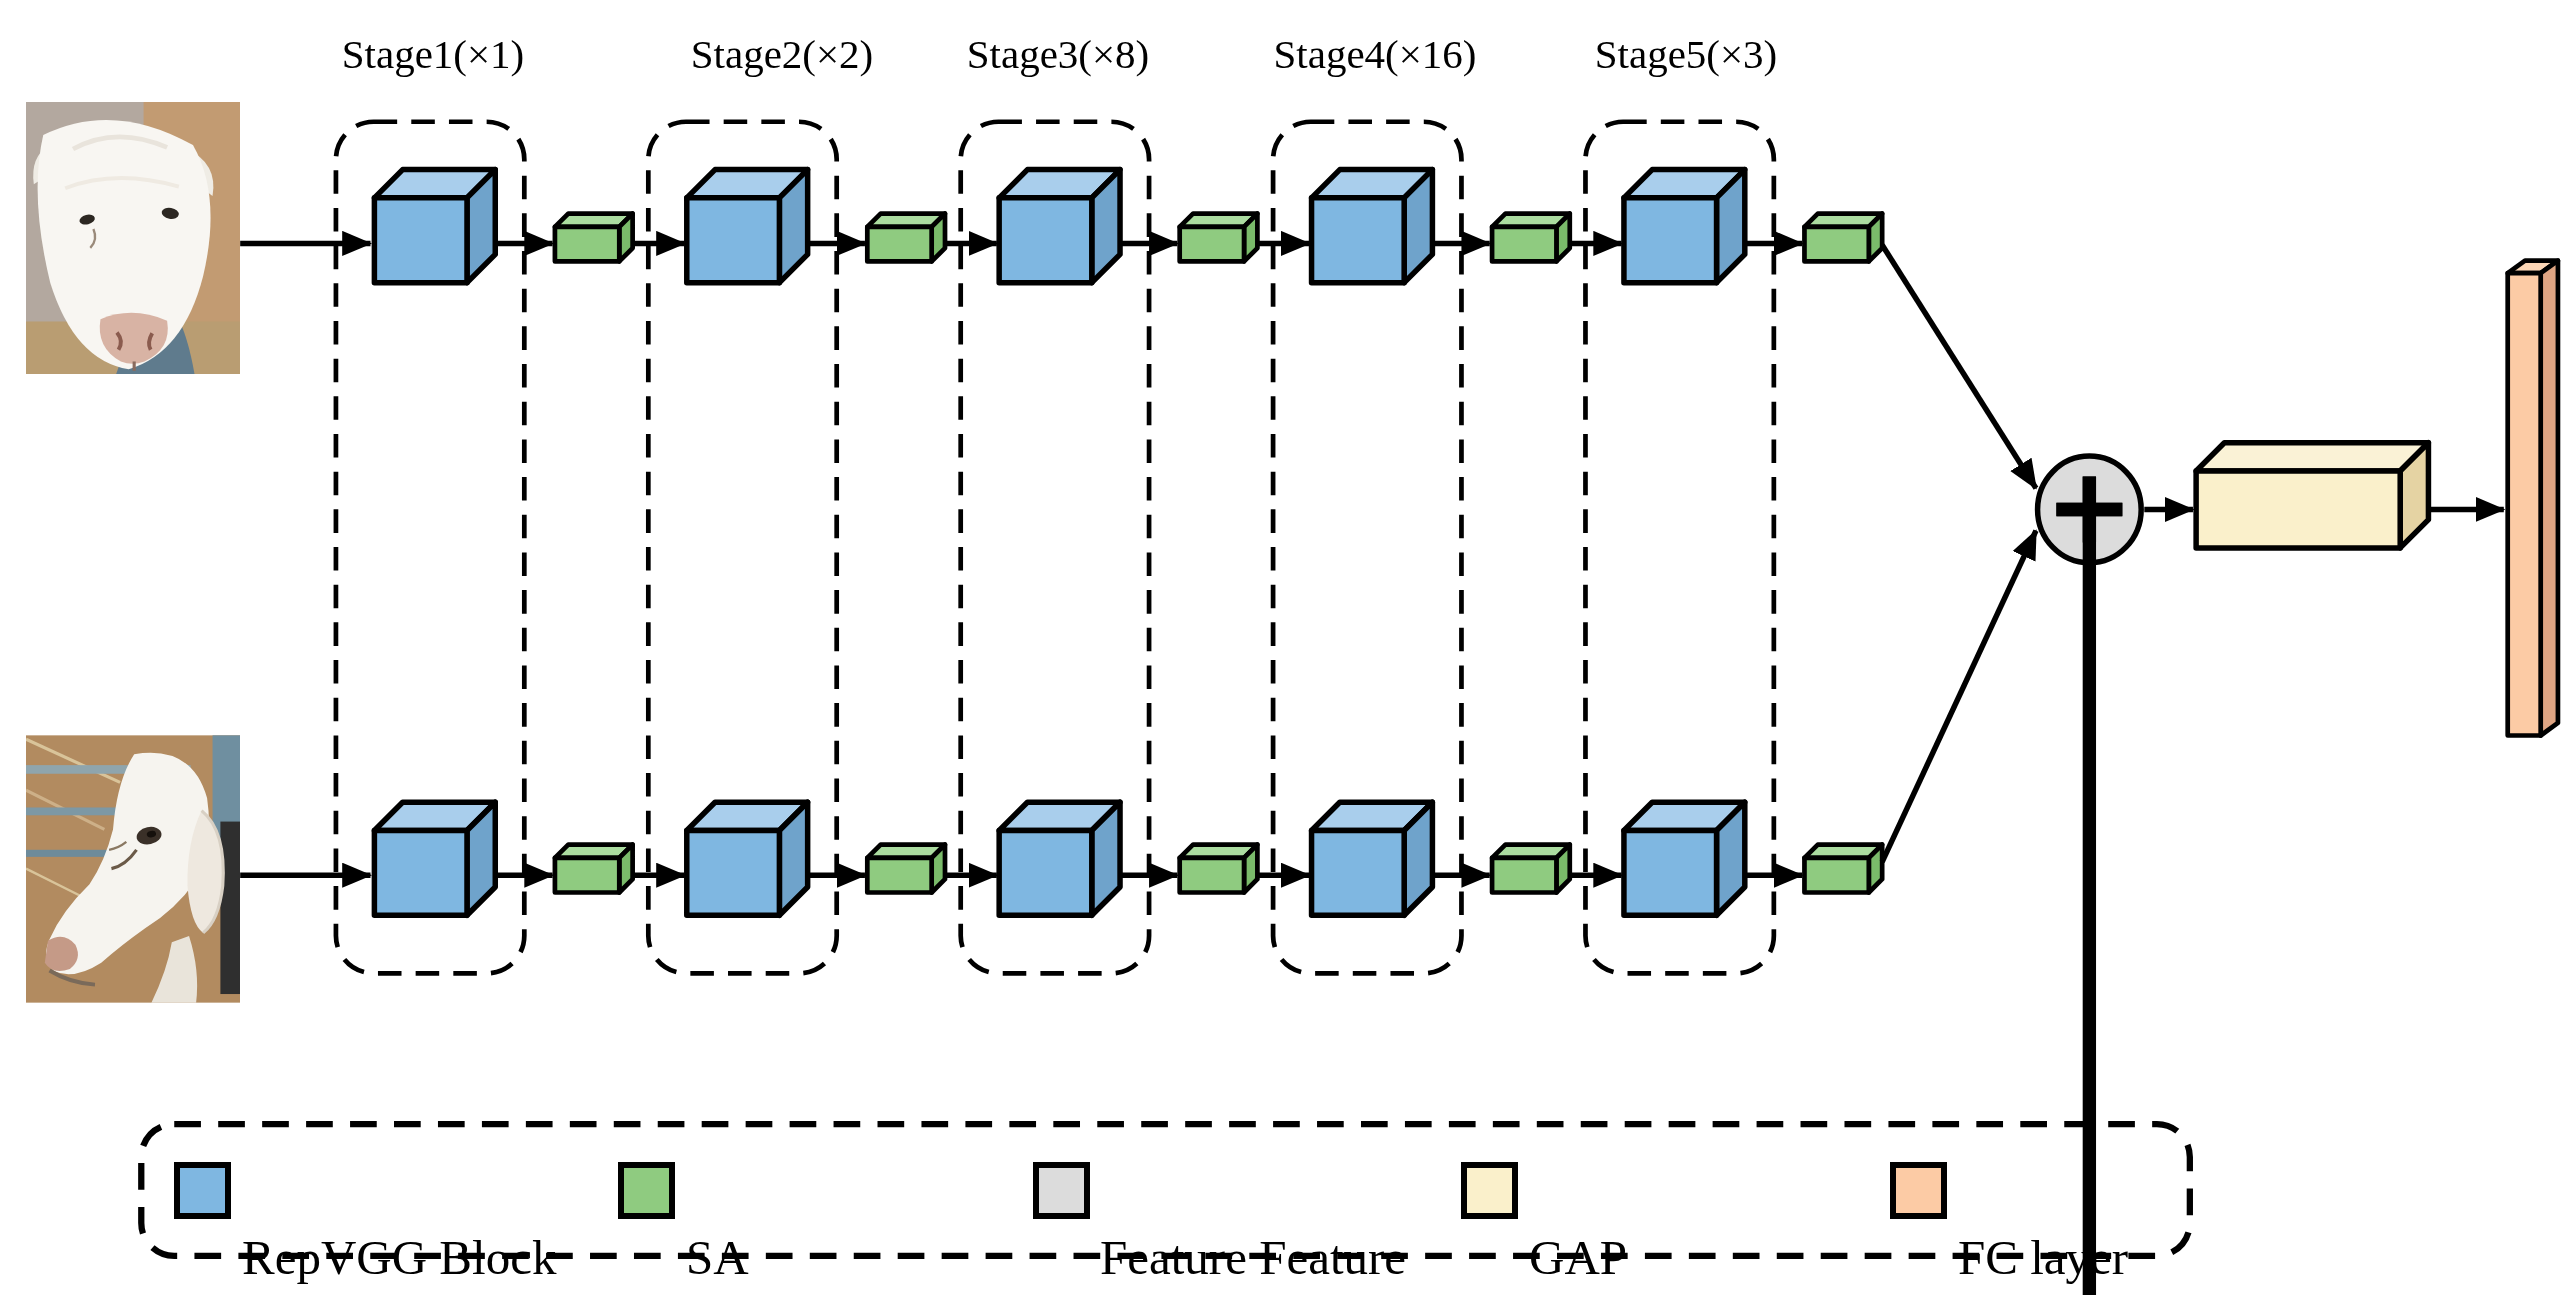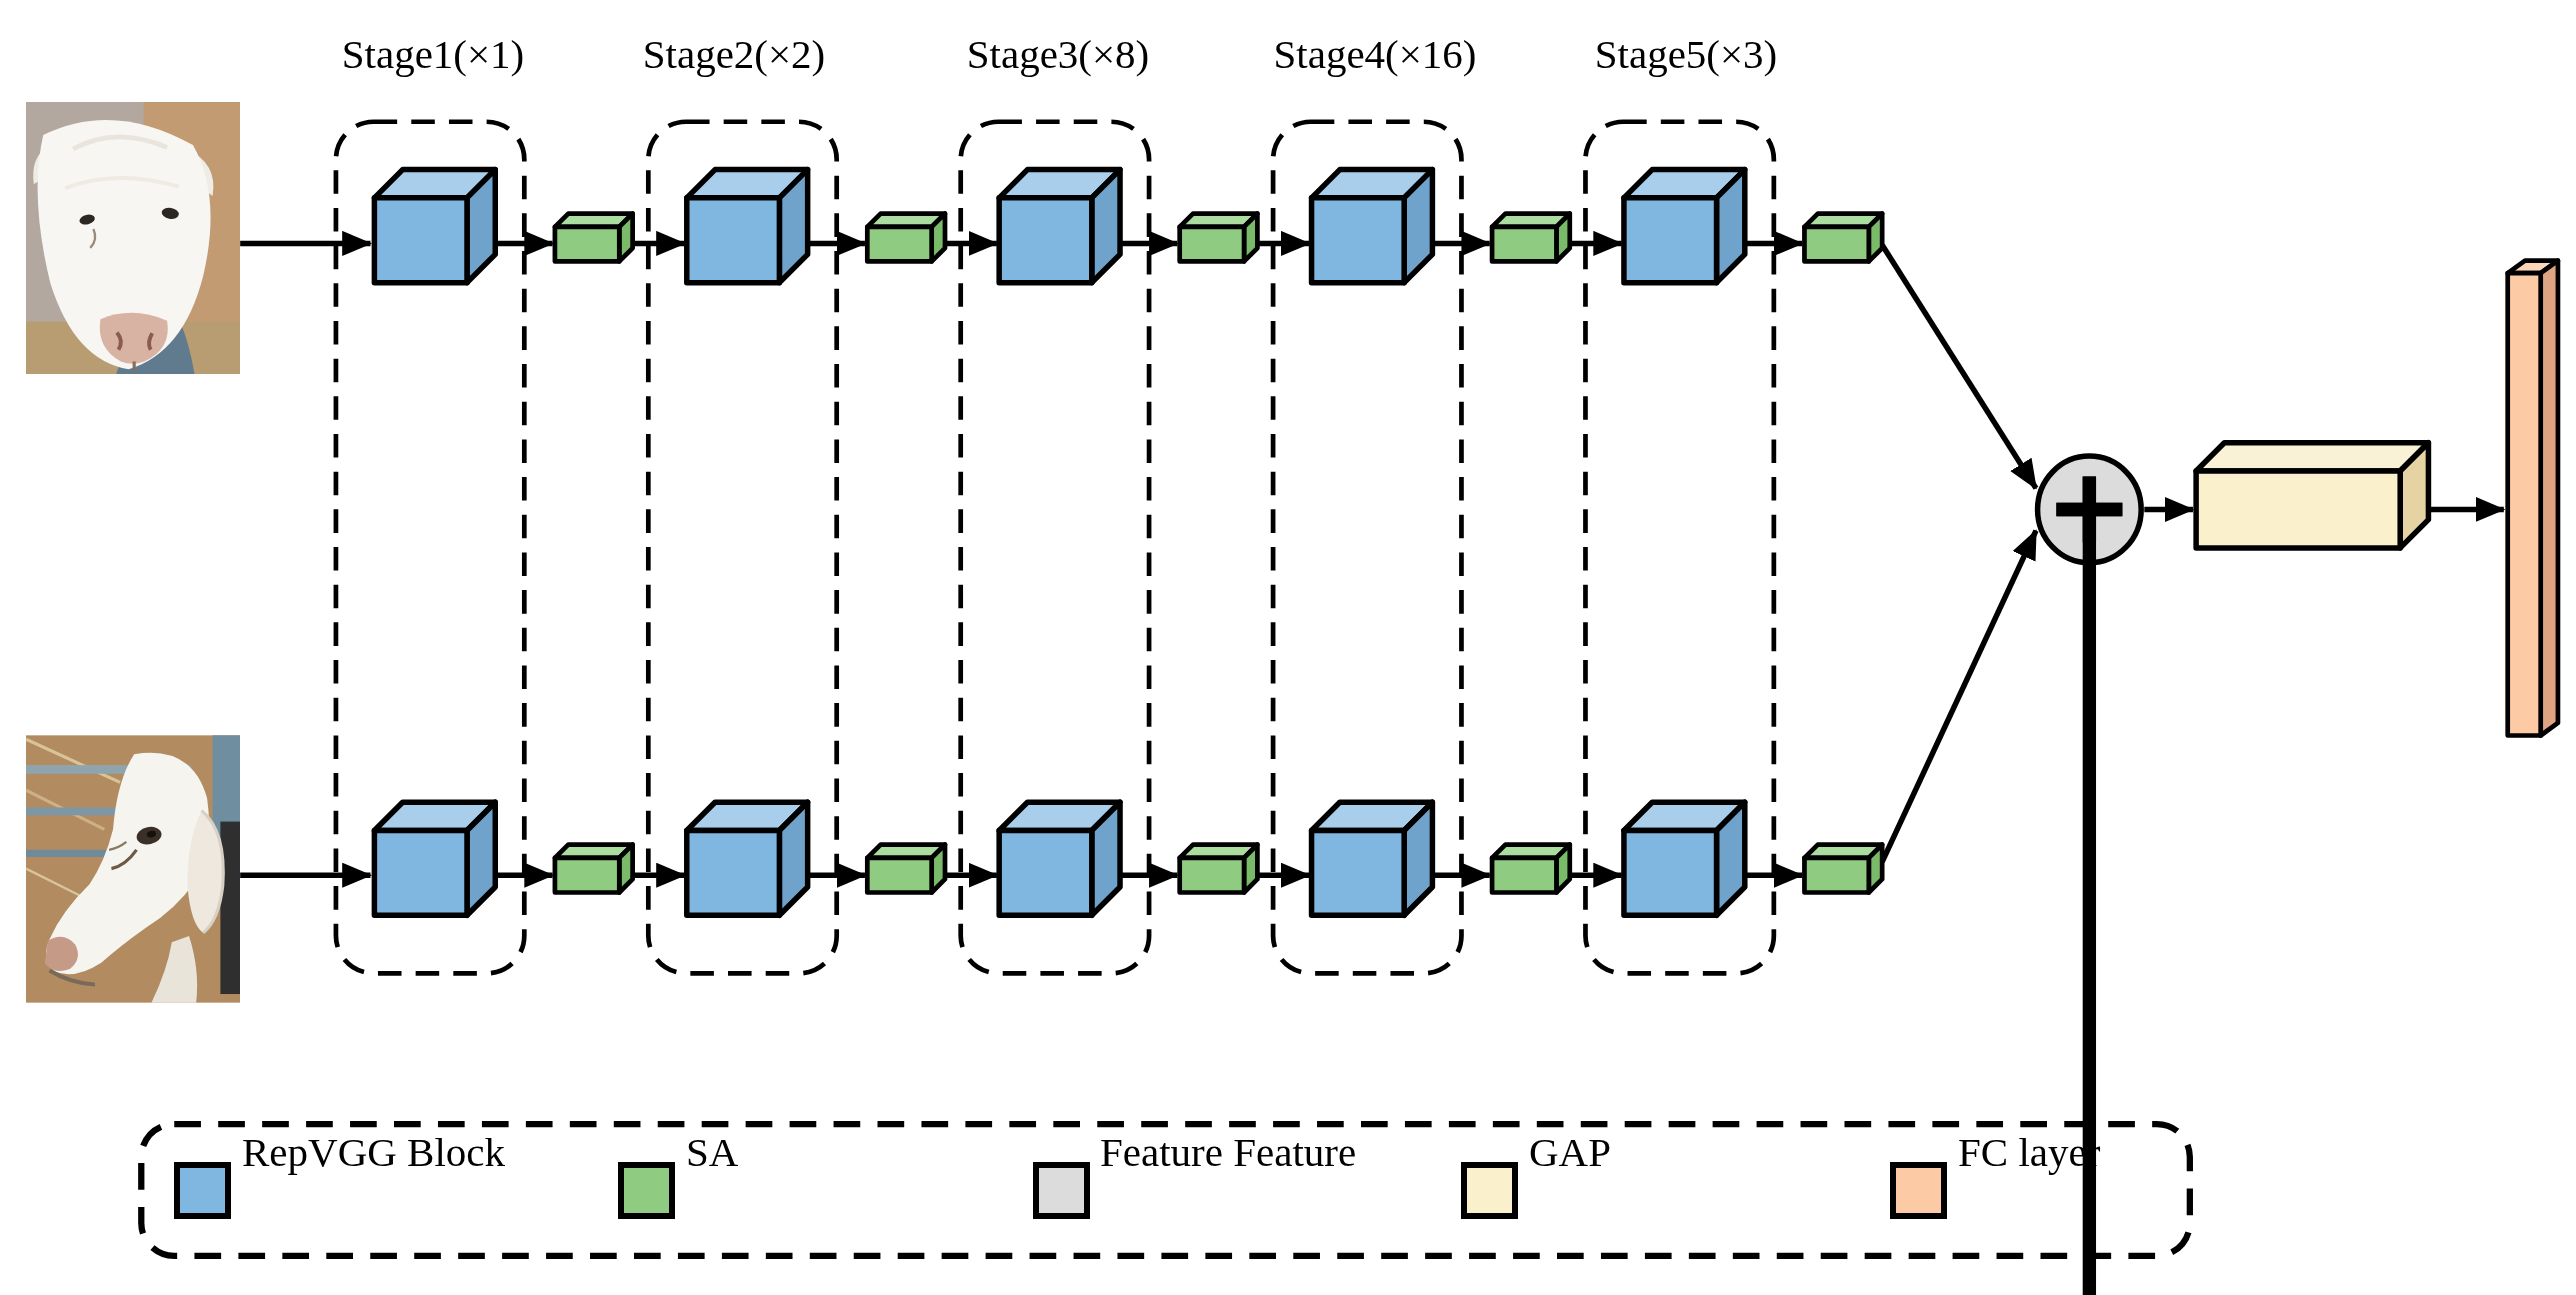--- a/index.html
+++ b/index.html
@@ -3,21 +3,21 @@
 <meta charset="utf-8">
 <style>
   html,body{margin:0;padding:0;background:#ffffff;}
   .canvas{position:relative;width:2576px;height:1296px;background:#ffffff;
           font-family:"Liberation Serif",serif;overflow:hidden;}
   .svg-layer{position:absolute;left:0;top:0;width:2576px;height:1296px;}
   .stage-label{position:absolute;top:30px;transform:translateX(-50%);
                font-size:41px;color:#000;white-space:nowrap;}
   .photo{position:absolute;width:214px;overflow:hidden;}
   .photo svg{display:block;}
-  .legend-label{position:absolute;top:1128px;font-size:41px;color:#000;white-space:nowrap;}
+  .legend-label{position:absolute;top:1229px;font-size:49px;color:#000;white-space:nowrap;}
   .legend-swatch{position:absolute;top:1162px;width:57px;height:57px;
                  border:6.3px solid #000;box-sizing:border-box;}
   .fusion-symbol{position:absolute;pointer-events:none;}
 </style>
 </head>
 <body>
 
 <div class="canvas">
 
   <div class="photo" style="left:26px;top:102px;height:272px;" title="sheep-face-photo-front-view">
@@ -59,21 +59,21 @@
       <ellipse cx="160" cy="126" rx="6" ry="4" fill="#15100c" transform="rotate(-12 160 126)"></ellipse>
       <path d="M141,146 q-14,20 -32,24" stroke="#6b5a48" stroke-width="4" fill="none"></path>
       <path d="M128,136 q-10,8 -22,10" stroke="#8a7862" stroke-width="3" fill="none"></path>
       <path d="M28,262 Q48,250 63,267 Q72,285 56,298 Q34,306 24,290 Z" fill="#c59a87"></path>
       <path d="M30,300 Q56,316 88,318" stroke="#7a6a5a" stroke-width="5" fill="none"></path>
       <path d="M208,256 Q222,300 217,341 L160,341 Q180,300 186,264 Z" fill="#e9e4da"></path>
     </svg>
   </div>
 
   <div class="stage-label" style="left:433px">Stage1(×1)</div>
-  <div class="stage-label" style="left:734px">Stage2(×2)</div>
+  <div class="stage-label" style="left:782px">Stage2(×2)</div>
   <div class="stage-label" style="left:1058px">Stage3(×8)</div>
   <div class="stage-label" style="left:1375px">Stage4(×16)</div>
   <div class="stage-label" style="left:1686px">Stage5(×3)</div>
 
   <div class="svg-layer" id="draw-layer"><svg width="2576" height="1296" viewBox="0 0 3282 1651">
         <defs>
           <marker id="ah" markerUnits="userSpaceOnUse" markerWidth="42" markerHeight="34" refX="36" refY="16" orient="auto">
             <path d="M0,0 L38,16 L0,32 Z" fill="#000000"></path>
           </marker>
         </defs>

